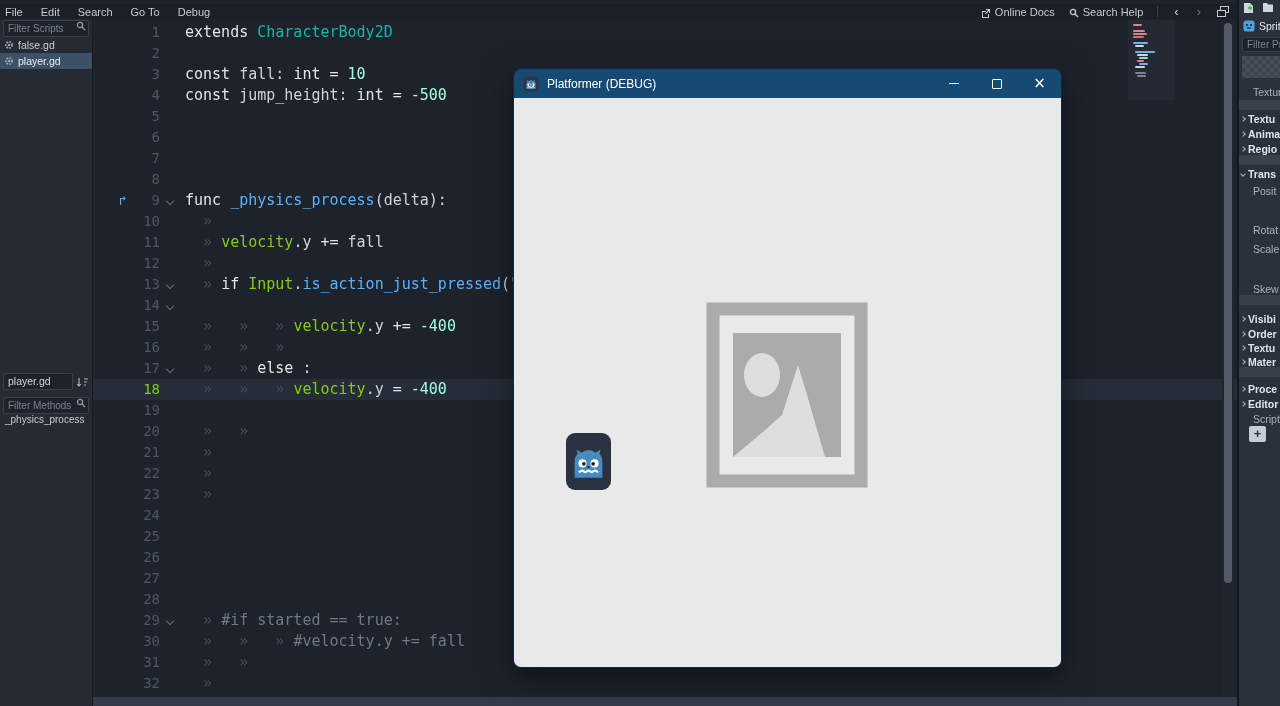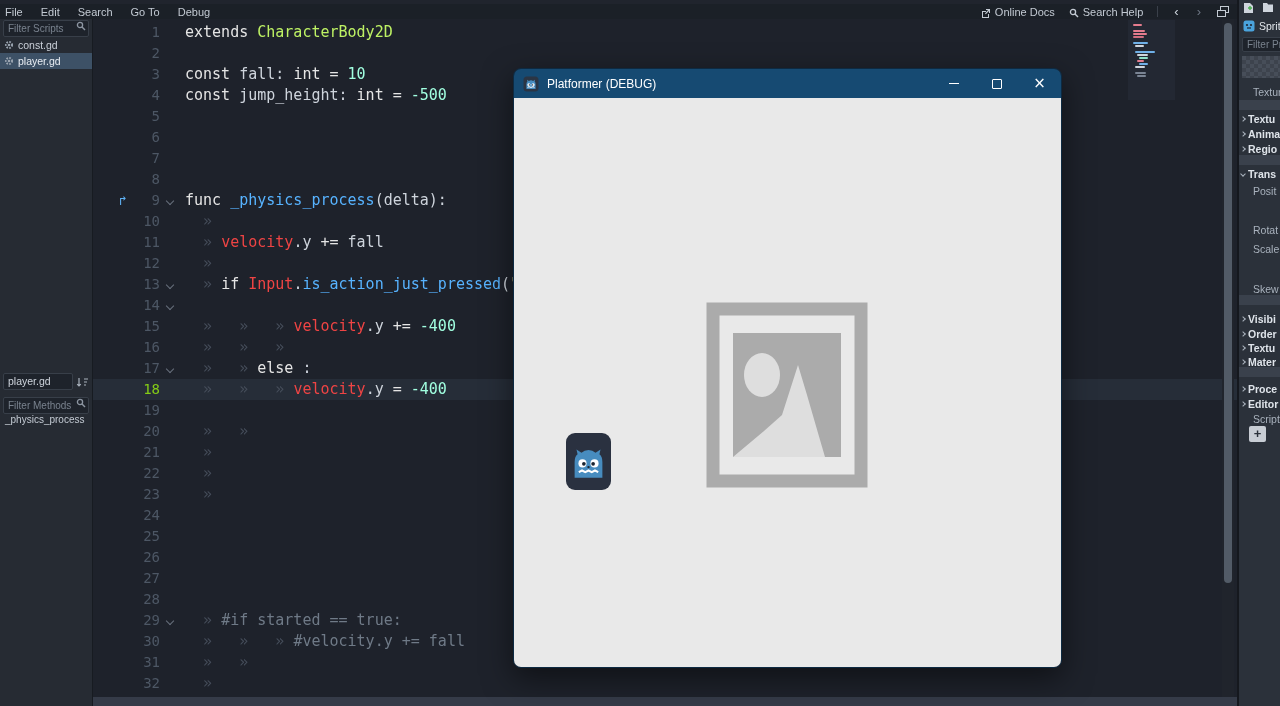--- a/index.html
+++ b/index.html
@@ -48,24 +48,24 @@
   .cl.hl { background:#262d38; }
   .ln { position:absolute; left:0; top:0; width:67px; text-align:right;
     color:#4d5765; font-size:14px; }
   .cl.hl .ln { color:#84cc16; }
   .g-ico { position:absolute; left:26px; top:0; color:#5fb2f5; font-size:13px; }
   .fold { position:absolute; left:74px; top:8px; width:6px; height:6px;
     border-left:1.5px solid #67707d; border-bottom:1.5px solid #67707d;
     transform:rotate(-45deg); }
   .code { position:absolute; left:92px; top:0; }
   .kw  { color:#e5e5e5; }
-  .type{ color:#bef264; }
+  .type{ color:#14b8a6; }
   .num { color:#a1ffe0; }
   .fn  { color:#57b3ff; }
-  .mem { color:#ef4444;text-align:center; }
+  .mem { color:#84cc16;text-align:center; }
   .str { color:#ffeda1; }
   .com { color:#6f7a87; }
   .txt { color:#ced4dc; }
   .ind { color:#454d5a; }
 
   
   .minimap { position:absolute; right:62px; top:5px; width:47px; height:80px;
     background:#232833; padding:4px 3px; }
   .mm-bar { height:2px; margin-bottom:1px; border-radius:1px; }
   .vscroll { position:absolute; right:3px; top:0; width:12px; height:682px; background:#20242c; }
@@ -161,21 +161,21 @@
         <circle cx="4" cy="4" r="2.6" fill="none" stroke="#8d96a2" stroke-width="1.3"></circle>
         <path d="M6 6l3 3" stroke="#8d96a2" stroke-width="1.4"></path>
       </svg>
   </div>
   <div id="script-list">
       <div class="script-row">
         <svg width="10" height="10" viewBox="0 0 10 10">
           <circle cx="5" cy="5" r="3.1" fill="none" stroke="#9aa4b0" stroke-width="1.9" stroke-dasharray="1.6 1.3"></circle>
           <circle cx="5" cy="5" r="1.3" fill="#9aa4b0"></circle>
         </svg>
-        <span>const.gd</span>
+        <span>false.gd</span>
       </div>
       <div class="script-row selected">
         <svg width="10" height="10" viewBox="0 0 10 10">
           <circle cx="5" cy="5" r="3.1" fill="none" stroke="#9aa4b0" stroke-width="1.9" stroke-dasharray="1.6 1.3"></circle>
           <circle cx="5" cy="5" r="1.3" fill="#9aa4b0"></circle>
         </svg>
         <span>player.gd</span>
       </div>
     </div>
   <div class="flex-spacer"></div>

